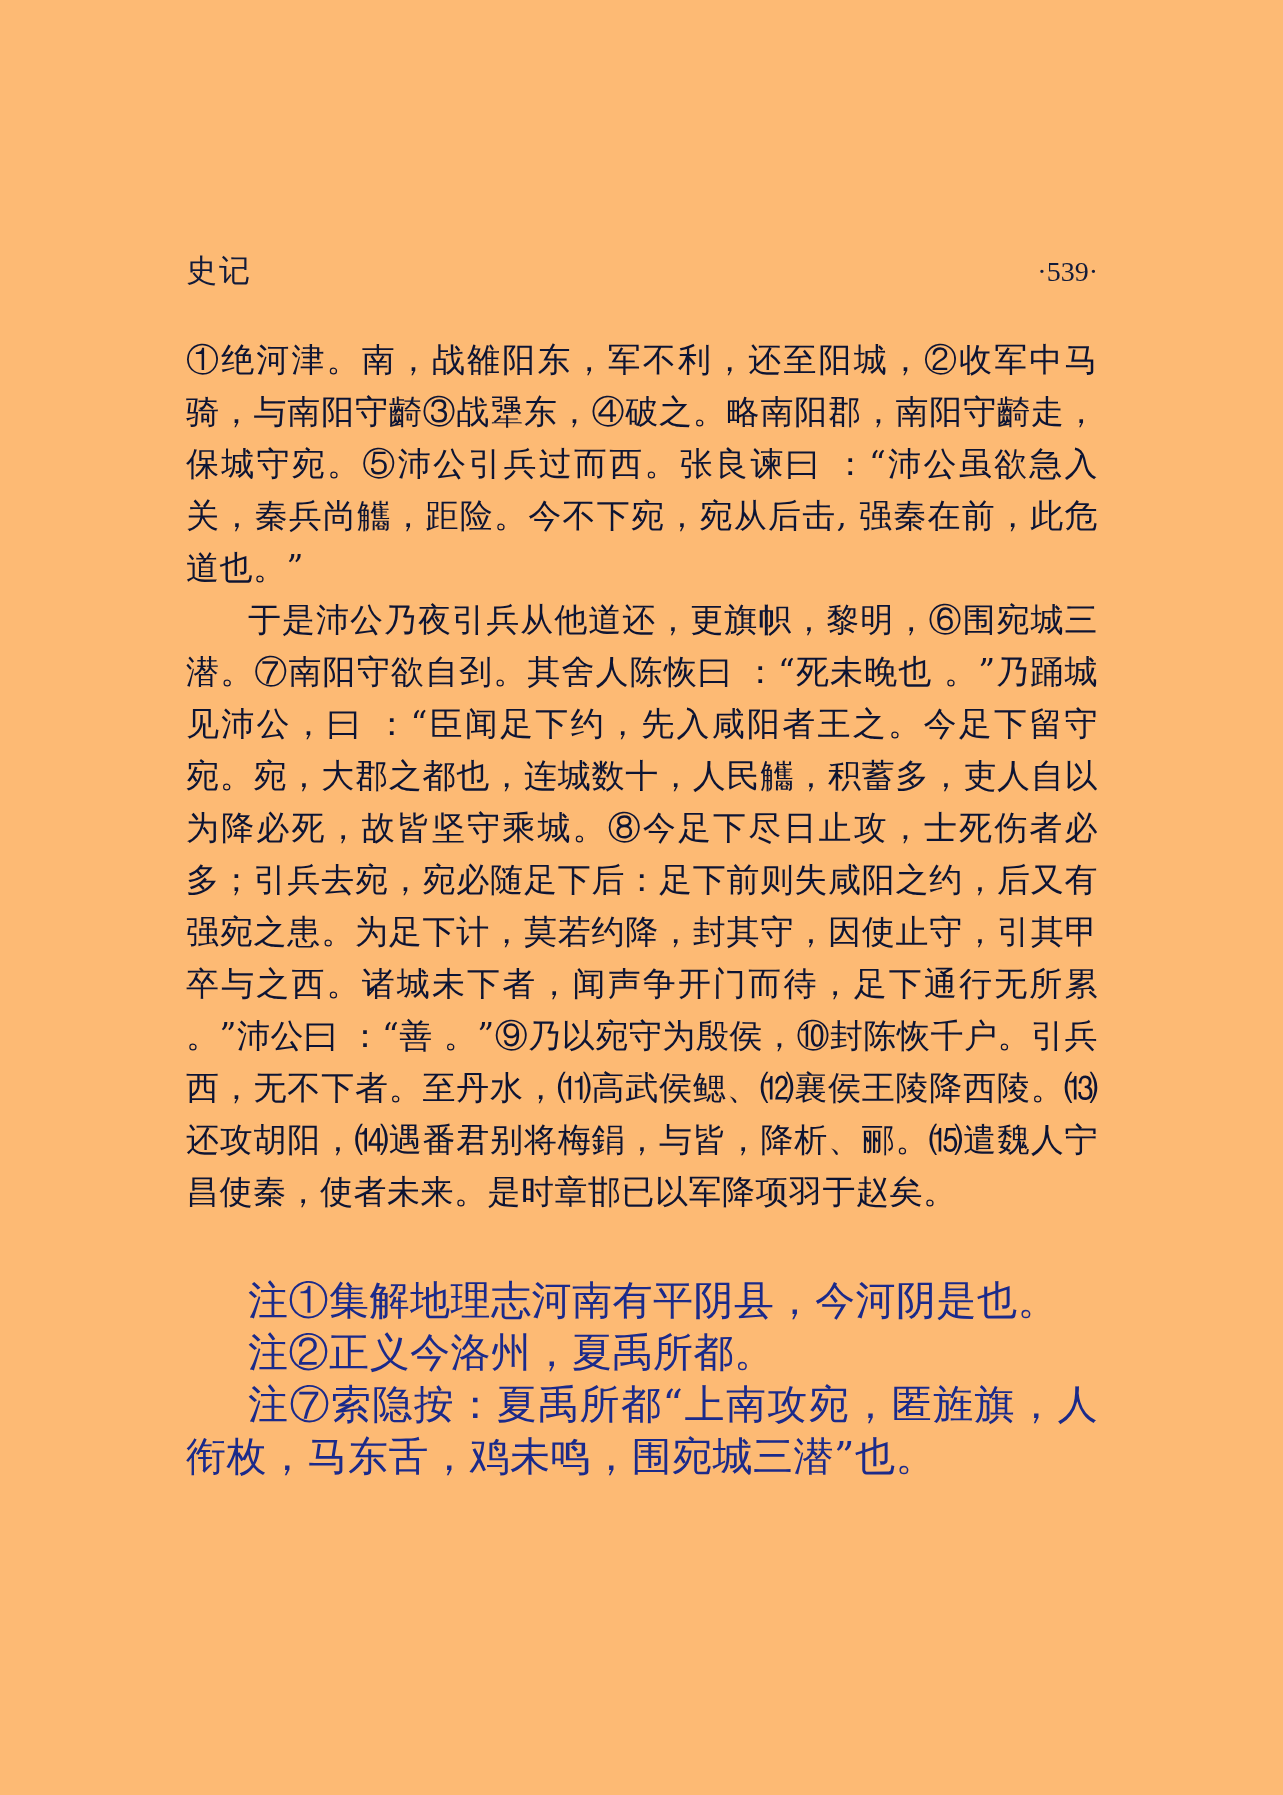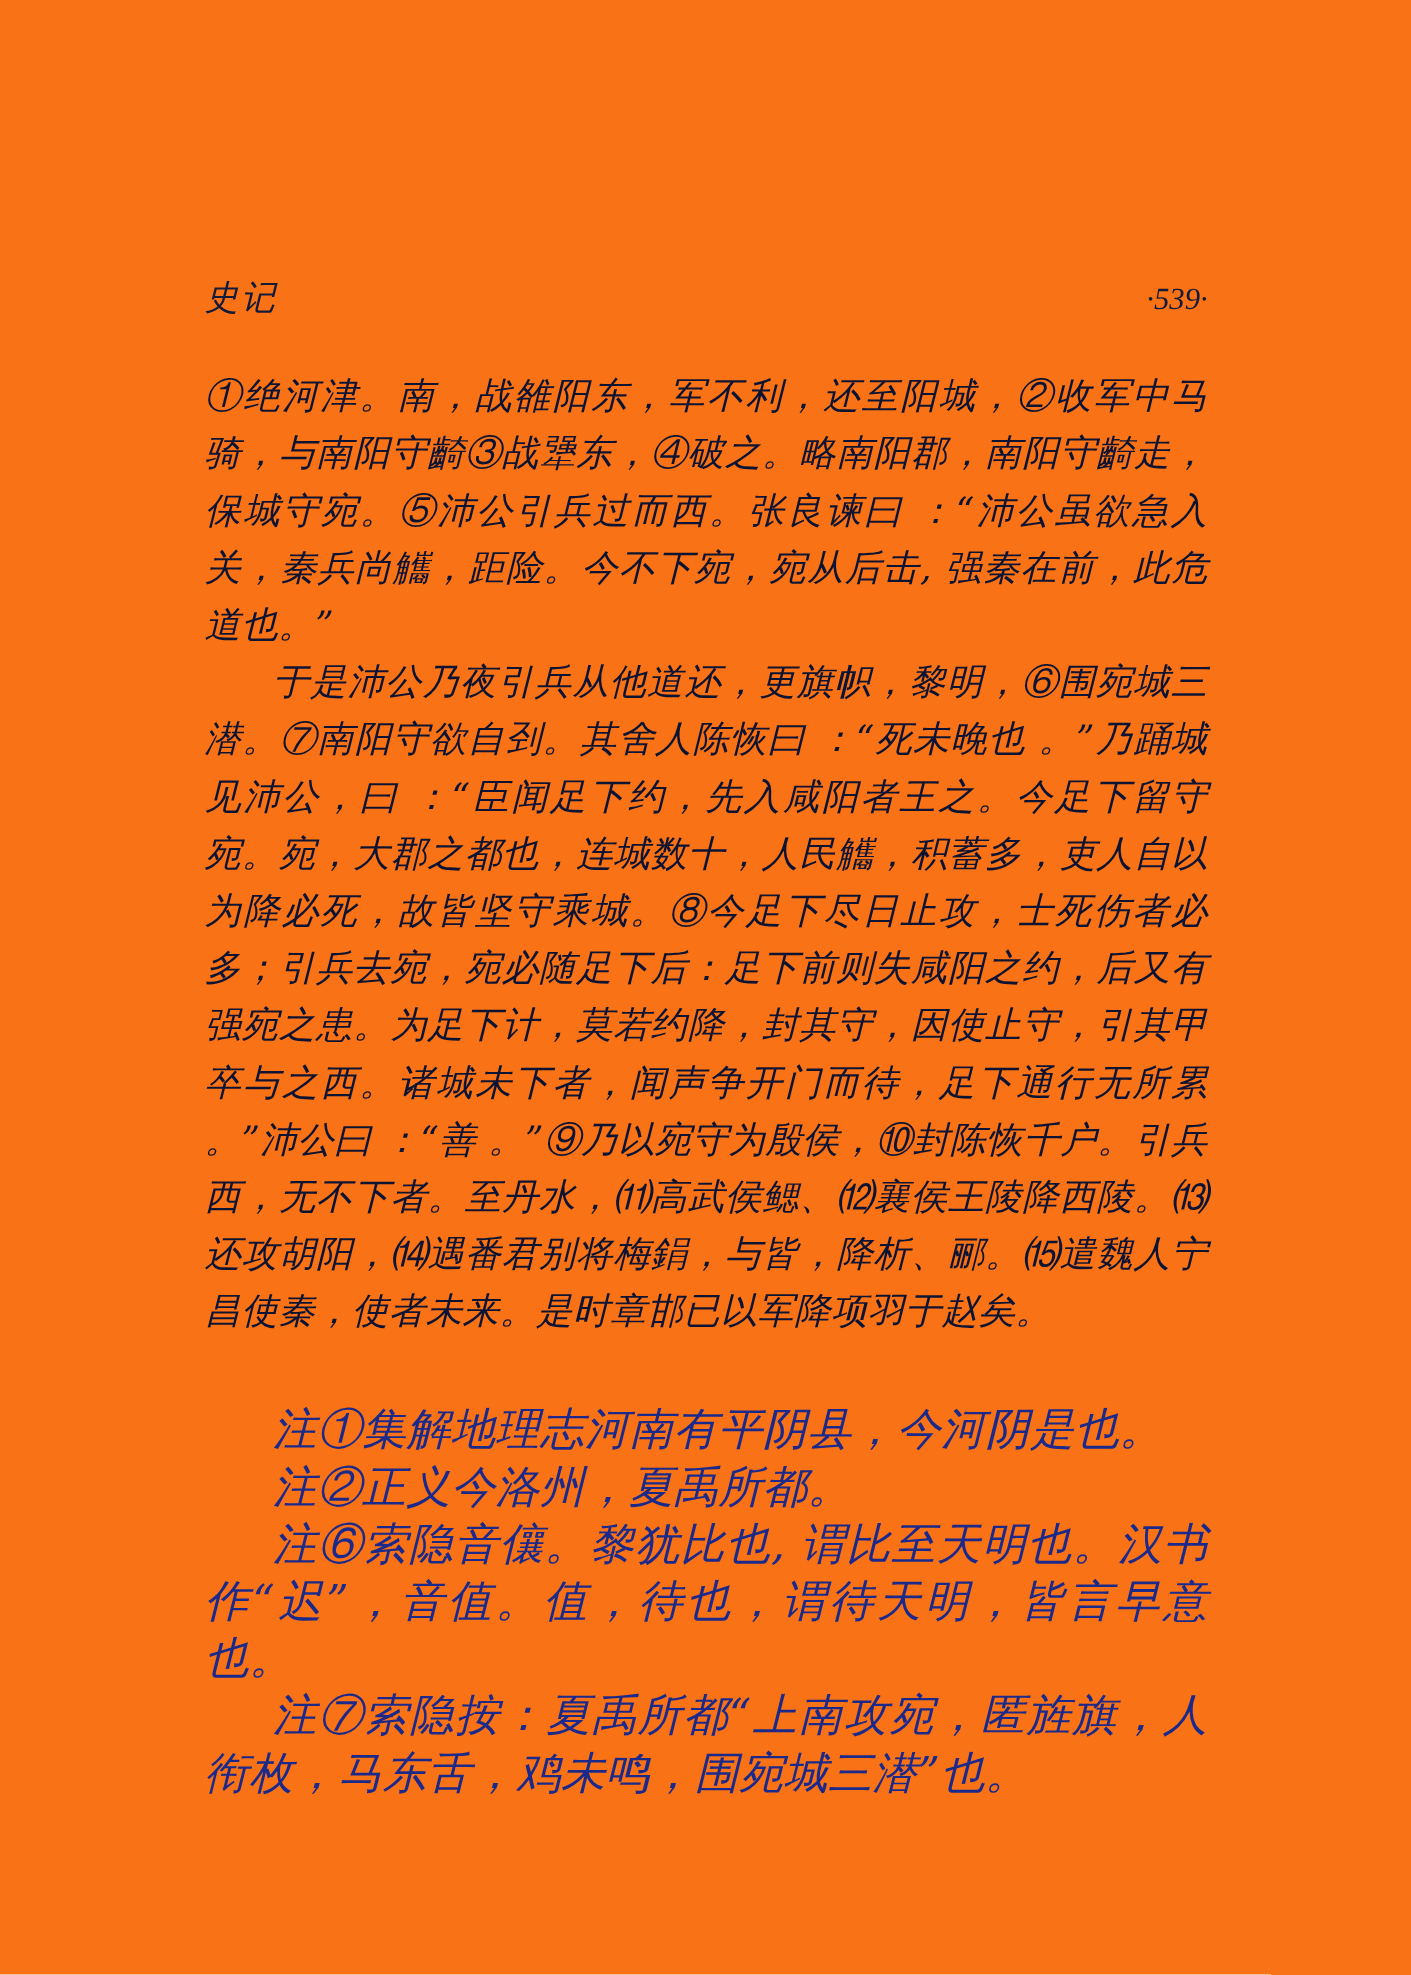--- a/index.html
+++ b/index.html
@@ -4,24 +4,23 @@
 <style>
   html, body {
     margin: 0;
     padding: 0;
     background: #ffffff;
   }
   .page {
     position: relative;
     width: 1283px;
     height: 1795px;
-    background: #f97316;
+    background: #fdba74;
     overflow: hidden;
     font-family: "DejaVu Serif", "Liberation Serif", serif;
-    font-style: italic;
   }
   .content {
     position: absolute;
     left: 186px;
     top: 250px;
     width: 912px;
   }
   .header {
     display: flex;
     align-items: baseline;
@@ -79,18 +78,17 @@
     </div>
 
     <div class="body-text">
       <p>①绝河津。南，战雒阳东，军不利，还至阳城，②收军中马骑，与南阳守齮③战犟东，④破之。略南阳郡，南阳守齮走，保城守宛。⑤沛公引兵过而西。张良谏曰 ：“沛公虽欲急入关，秦兵尚觿，距险。今不下宛，宛从后击, 强秦在前，此危道也。”</p>
       <p class="indent">于是沛公乃夜引兵从他道还，更旗帜，黎明，⑥围宛城三潜。⑦南阳守欲自刭。其舍人陈恢曰 ：“死未晚也 。”乃踊城见沛公，曰 ：“臣闻足下约，先入咸阳者王之。今足下留守宛。宛，大郡之都也，连城数十，人民觿，积蓄多，吏人自以为降必死，故皆坚守乘城。⑧今足下尽日止攻，士死伤者必多；引兵去宛，宛必随足下后：足下前则失咸阳之约，后又有强宛之患。为足下计，莫若约降，封其守，因使止守，引其甲卒与之西。诸城未下者，闻声争开门而待，足下通行无所累 。”沛公曰 ：“善 。”⑨乃以宛守为殷侯，⑩封陈恢千户。引兵西，无不下者。至丹水，⑾高武侯鳃、⑿襄侯王陵降西陵。⒀还攻胡阳，⒁遇番君别将梅鋗，与皆，降析、郦。⒂遣魏人宁昌使秦，使者未来。是时章邯已以军降项羽于赵矣。</p>
     </div>
 
     <div class="notes">
       <p>注①集解地理志河南有平阴县，今河阴是也。</p>
       <p>注②正义今洛州，夏禹所都。</p>
-      <p>注⑥索隐音儴。黎犹比也, 谓比至天明也。汉书作“迟”，音值。值，待也，谓待天明，皆言早意也。</p>
       <p>注⑦索隐按：夏禹所都“上南攻宛，匿旌旗，人衔枚，马东舌，鸡未鸣，围宛城三潜”也。</p>
     </div>
 
   </div>
 </div>
 
 </body></html>

